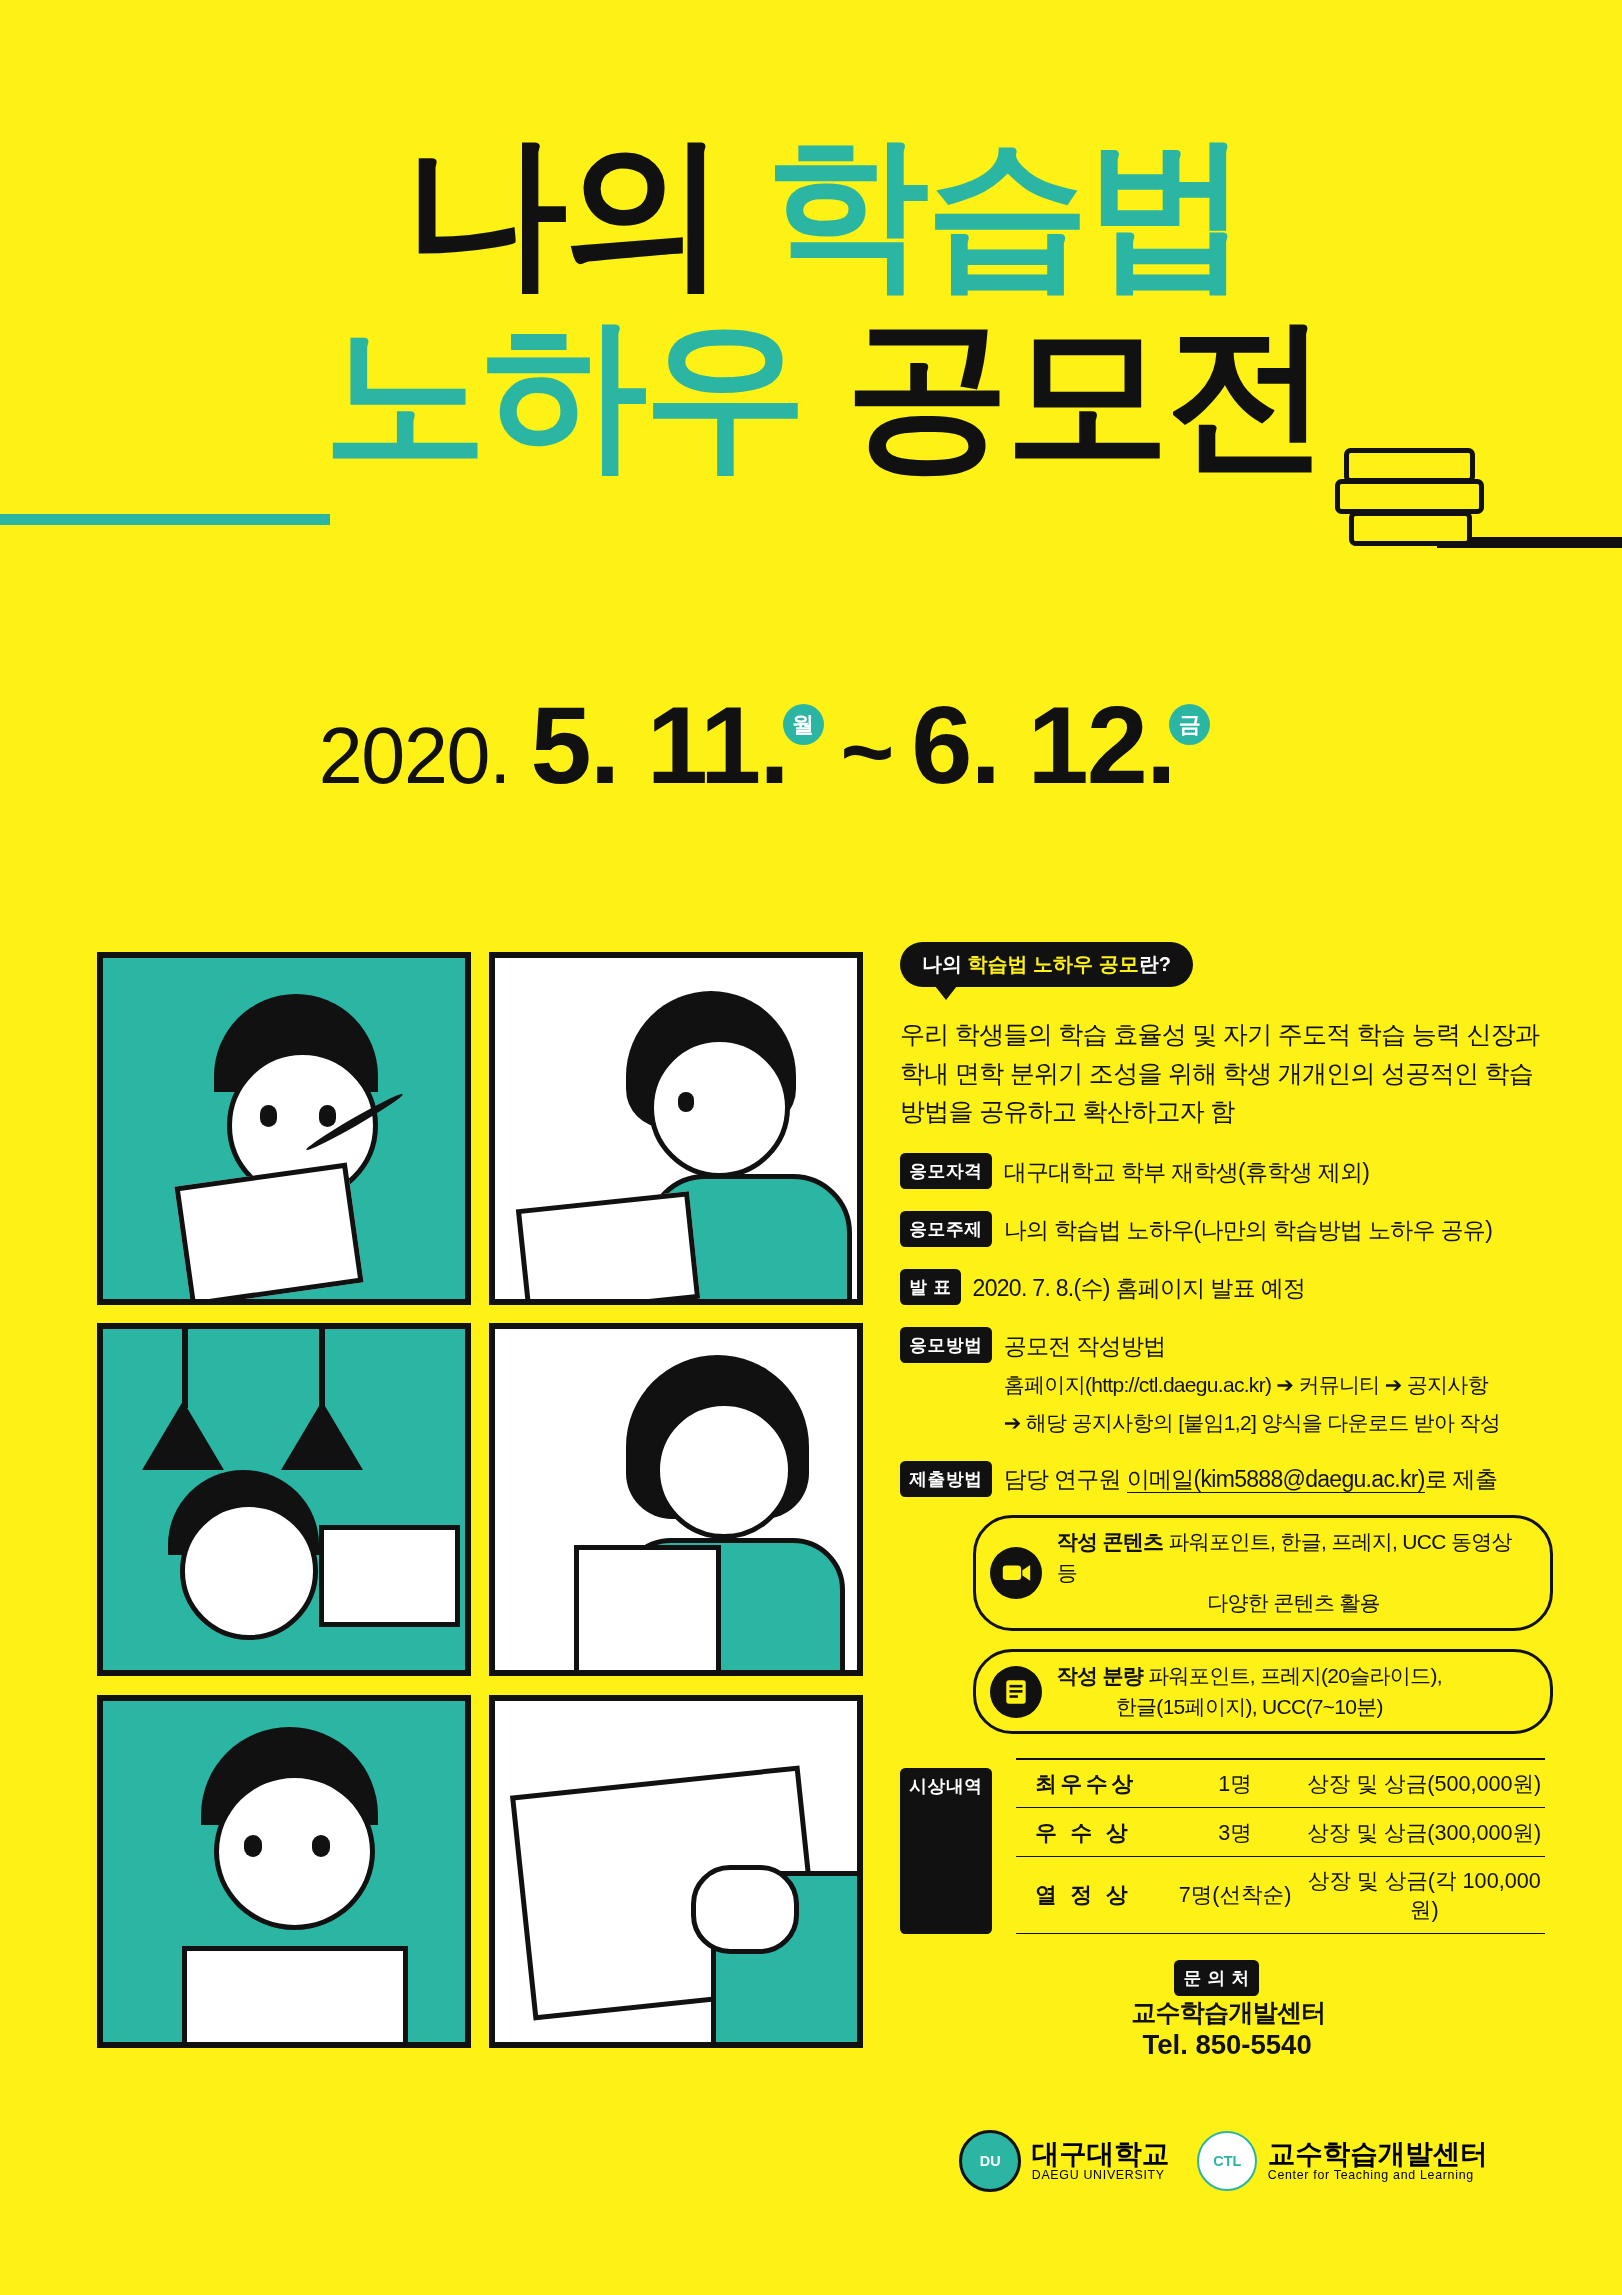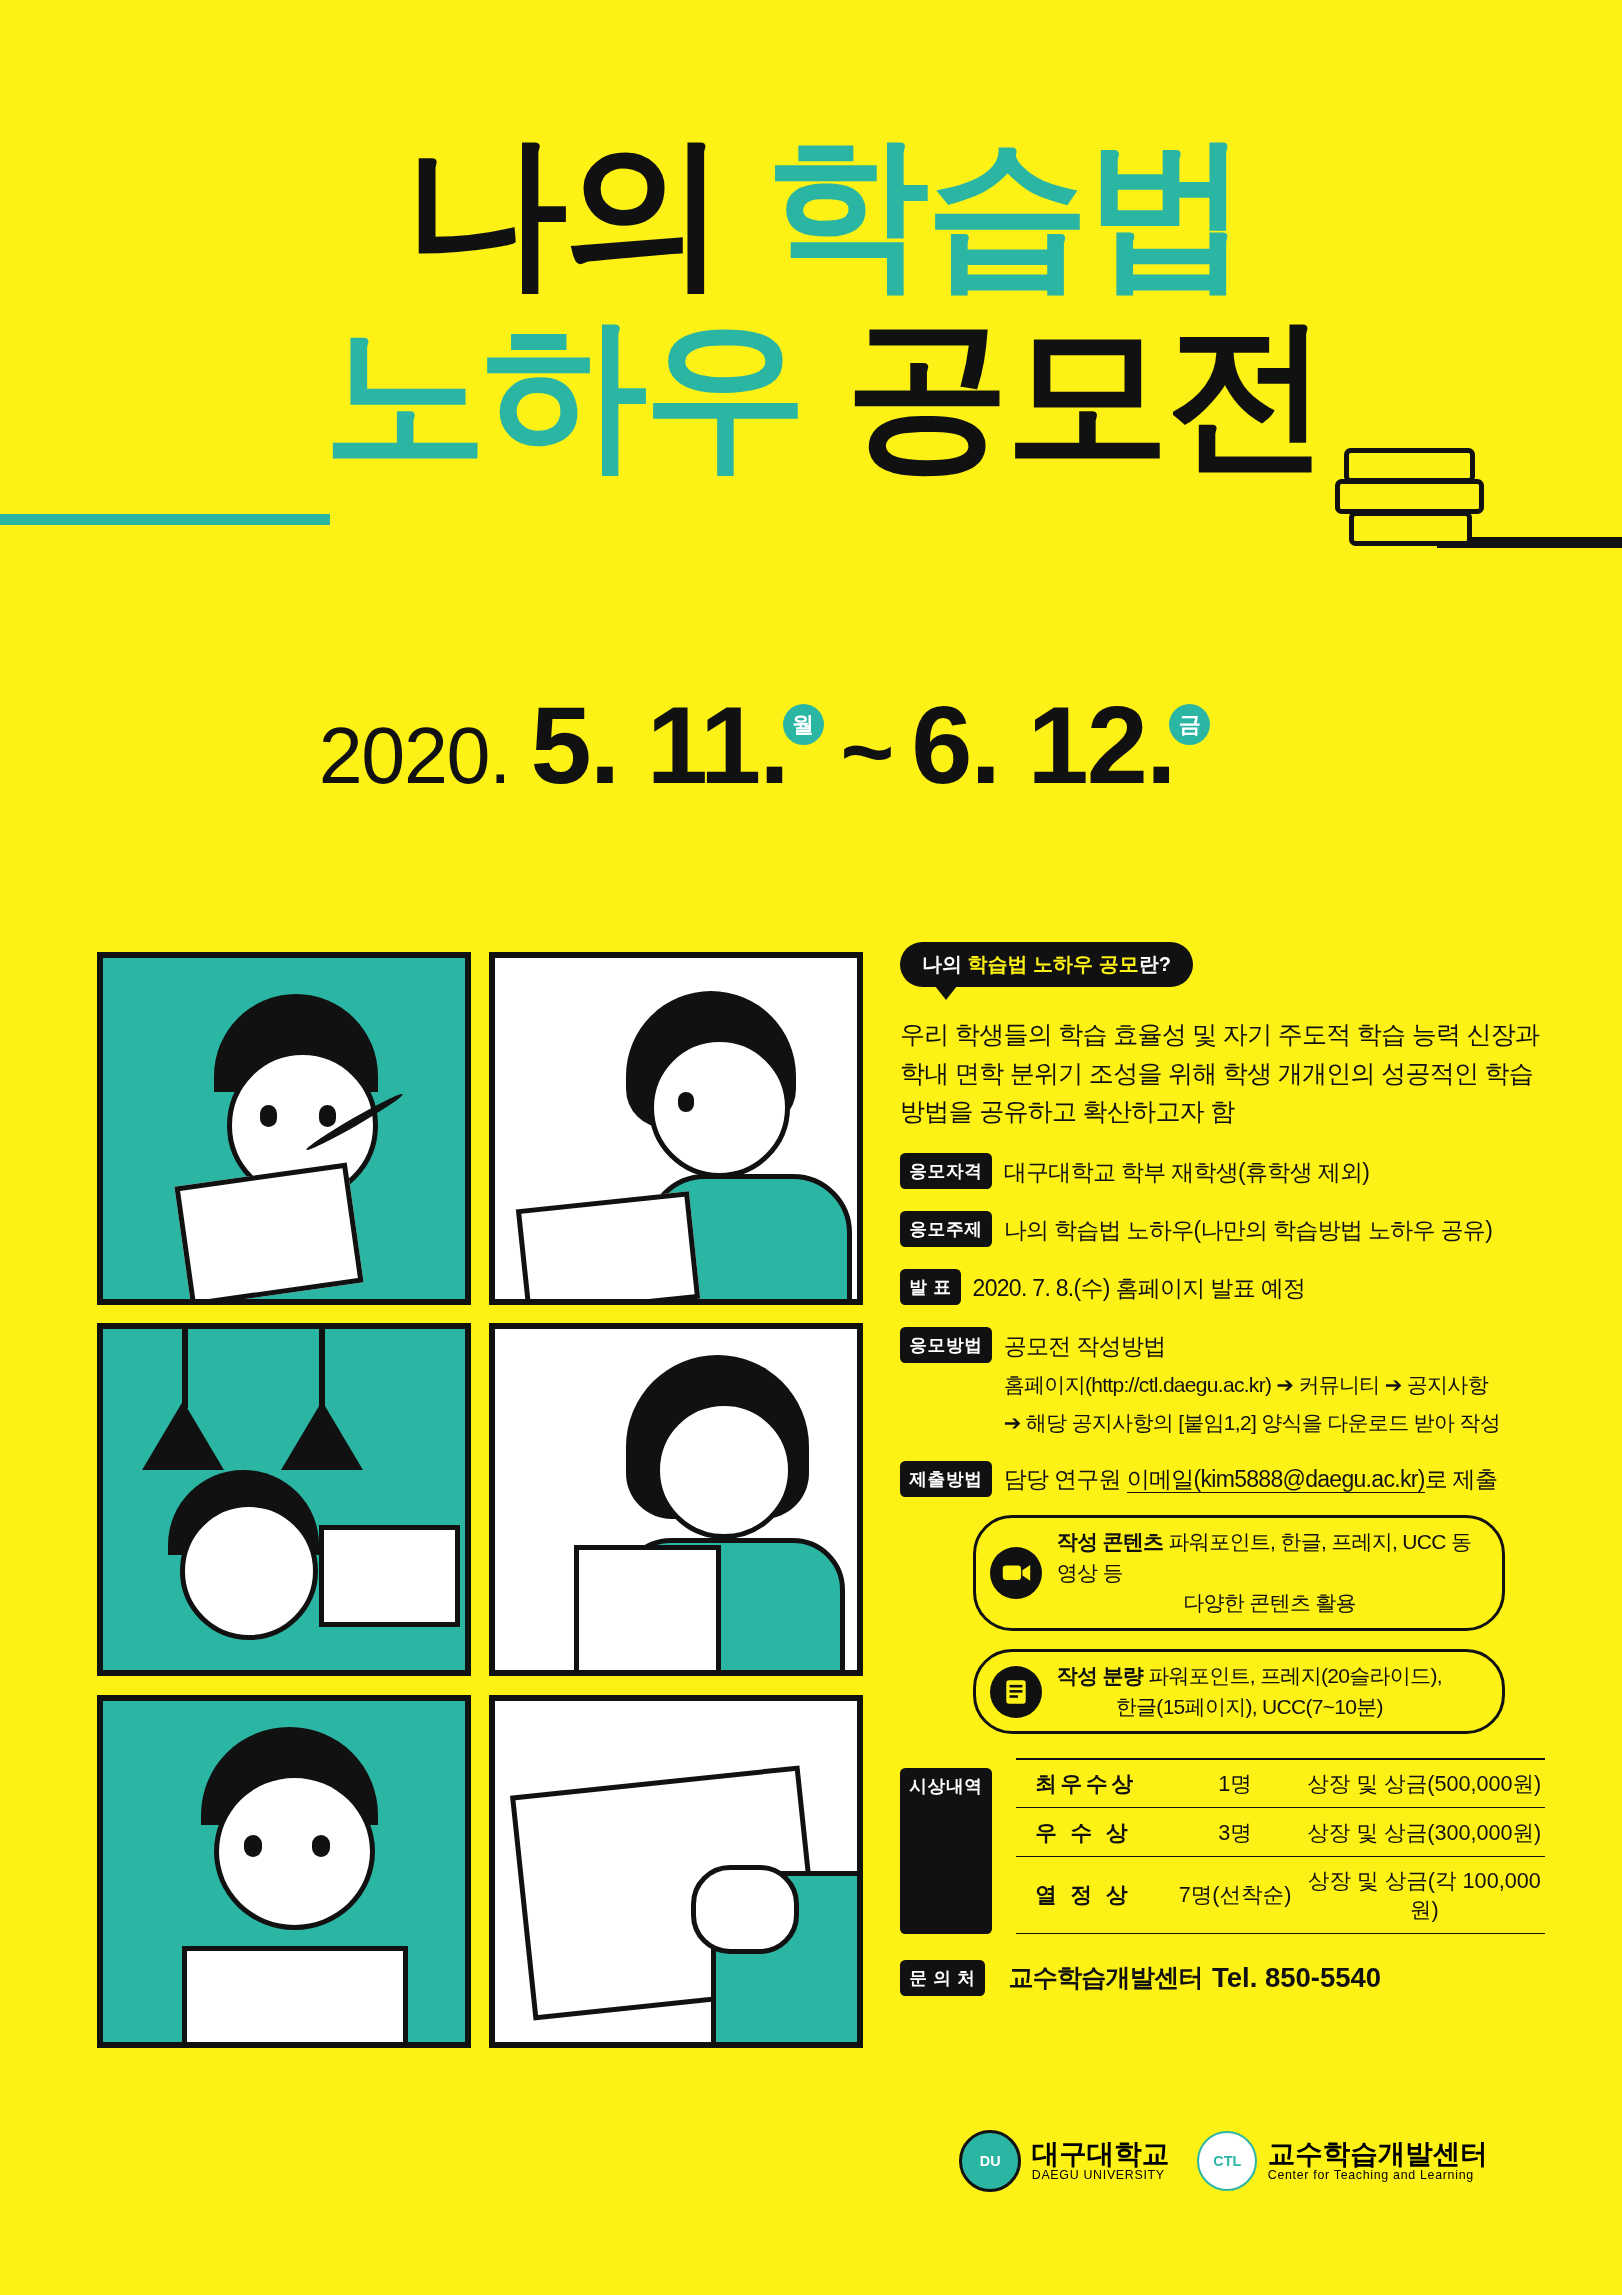--- a/index.html
+++ b/index.html
@@ -75,38 +75,38 @@
     padding:5.9px 9.2px;white-space:nowrap;margin-right:11.8px;flex:none;letter-spacing:0.7px;
   }
   .rowtext{font-size:23px;line-height:1.45;letter-spacing:-0.7px;padding-top:2.6px;}
   .rowtext .b{font-weight:normal;}
   .rowtext .u{border-bottom:1.3px solid #111;}
   .sub{font-size:21px;line-height:1.5;margin-top:6.5px;}
 
   
   .pillbox{
     display:flex;align-items:center;border:3.3px solid #111;border-radius:39px;
-    padding:9.2px 19.6px 9.2px 14.4px;margin-top:18.3px;margin-left:73px;width:532px;box-sizing:border-box;
+    padding:9.2px 19.6px 9.2px 14.4px;margin-top:18.3px;margin-left:73px;width:580px;box-sizing:border-box;
   }
   .pillicon{
     width:52px;height:52px;border-radius:50%;background:#111;color:#fdf116;
     display:flex;align-items:center;justify-content:center;font-size:26px;flex:none;margin-right:14.4px;
   }
   .pilltext{font-size:21px;line-height:1.45;letter-spacing:-0.7px;}
   .pilltext .b{font-weight:bold;}
 
   
   .prize{margin-top:23.6px;display:flex;}
   .prize-table{flex:1;margin-left:11.8px;border-top:2px solid #111;}
   .prize-row{display:flex;align-items:center;border-bottom:1.3px solid #111;padding:9.2px 0;font-size:21.6px;}
   .pz-name{width:151px;font-weight:bold;letter-spacing:3.9px;padding-left:19.6px;box-sizing:border-box;}
   .pz-cnt{width:137px;text-align:center;}
   .pz-prize{flex:1;text-align:center;}
 
-  .contact{display:flex;align-items:center;margin-top:26px;}
+  .contact{display:flex;align-items:center;margin-top:26px;flex-direction:column;}
   .contact .ct{font-size:25px;font-weight:bold;margin-left:11.8px;letter-spacing:-0.7px;}
   .contact .tel{font-size:27.5px;font-weight:bold;margin-left:9.2px;}
 
   
   .logos{position:absolute;left:903px;top:2130px;width:641px;display:flex;align-items:center;justify-content:center;gap:28px;}
   .logo{display:flex;align-items:center;gap:10.5px;}
   .logo-mark{width:56px;height:56px;border-radius:50%;background:#2bb6a4;border:3.3px solid #111;display:flex;align-items:center;justify-content:center;color:#fff;font-size:14.4px;font-weight:bold;}
   .logo-mark.ctl{background:#fff;border:2.6px solid #2bb6a4;color:#2bb6a4;}
   .logo-text .t1{font-size:27.5px;font-weight:bold;line-height:1.05;}
   .logo-text .t2{font-size:12.4px;letter-spacing:0.7px;}

